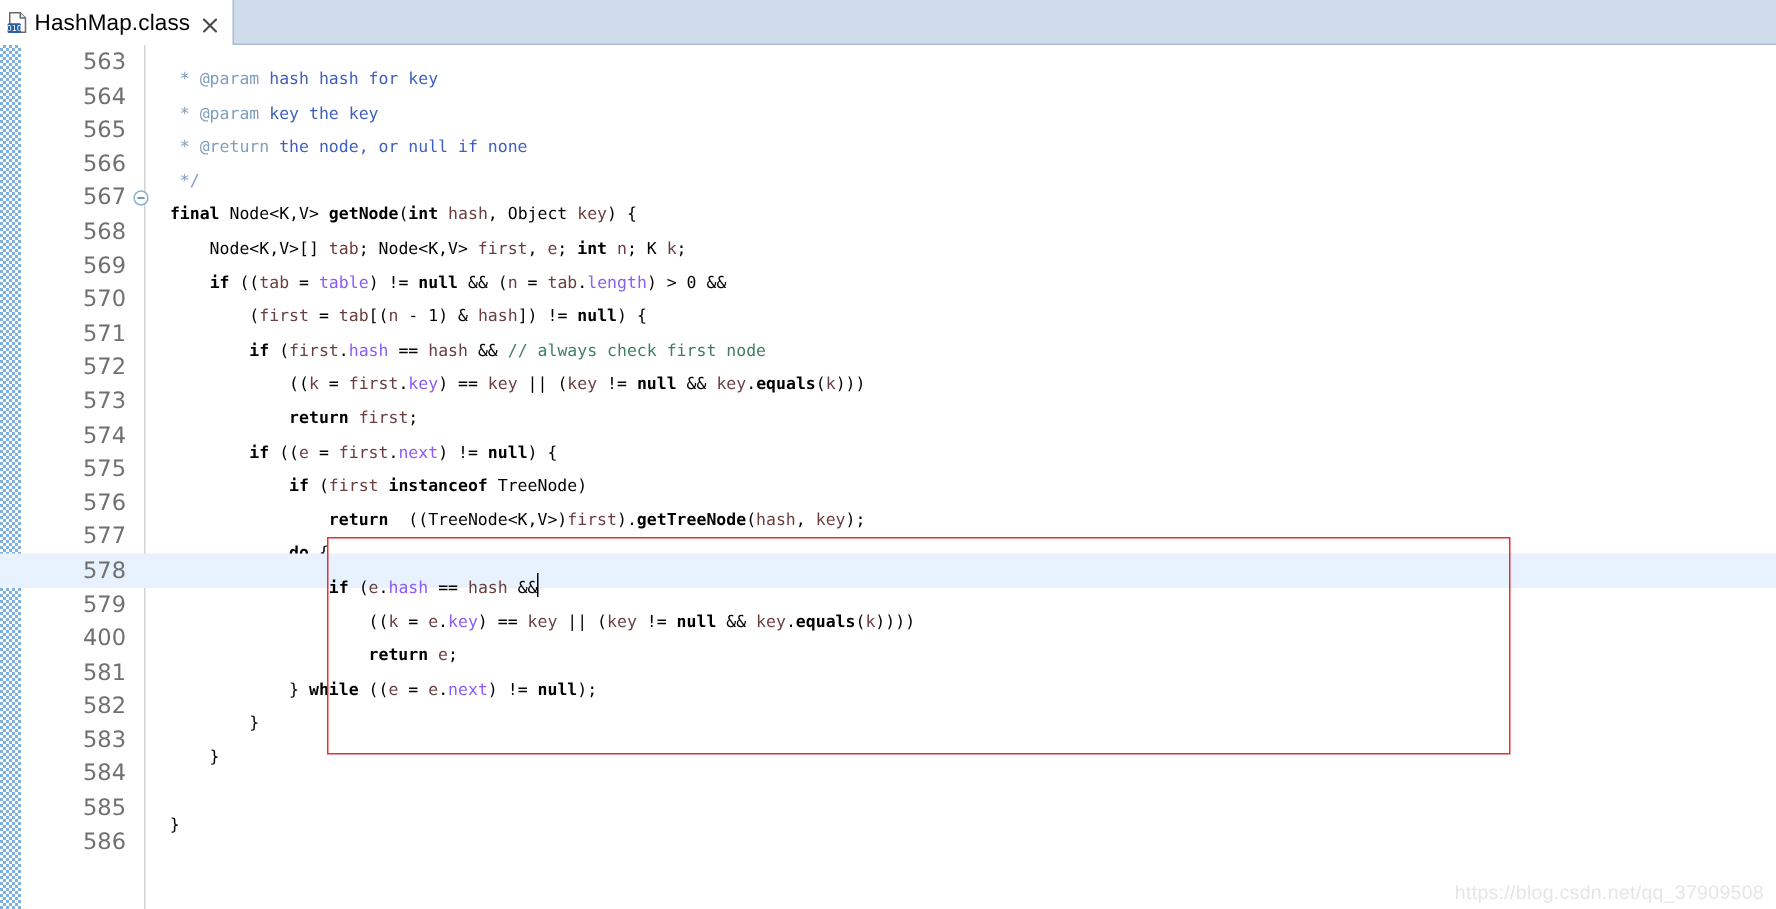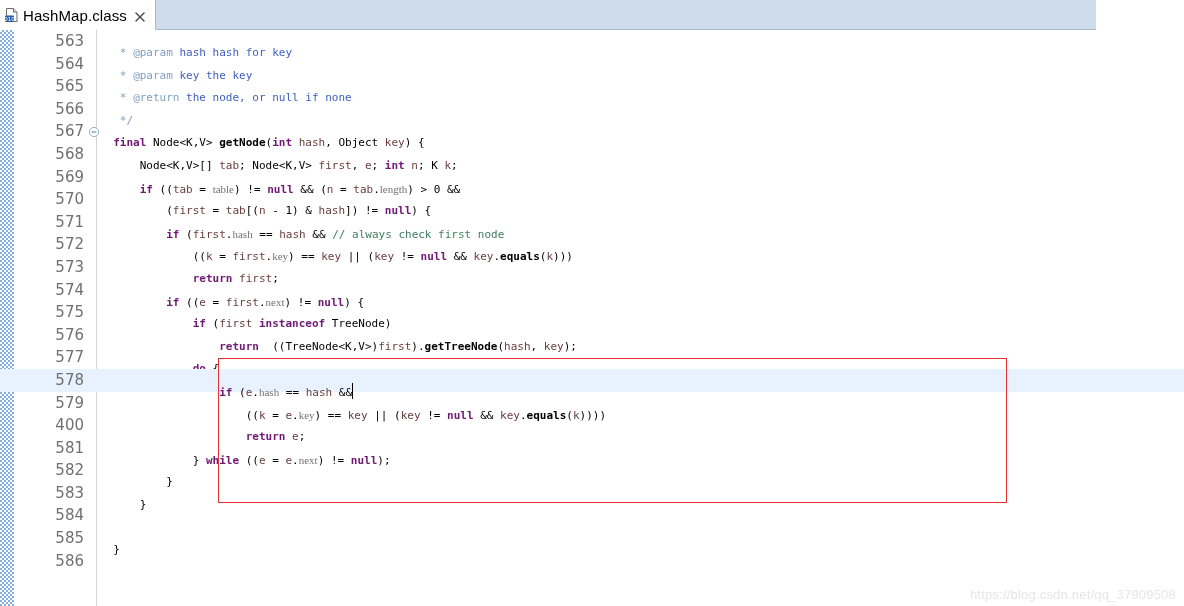--- a/index.html
+++ b/index.html
@@ -6,21 +6,21 @@
   body{
     width:1184px;height:606px;overflow:hidden;
     background:#ffffff;
     font-family:"DejaVu Sans Mono","Liberation Mono",monospace;
     -webkit-font-smoothing:antialiased;
   }
   #app{position:relative;width:1184px;height:606px;}
 
   
   .tabbar{
-    position:absolute;left:0;top:0;width:1096px;height:30px;
+    position:absolute;left:0;top:0;width:1184px;height:30px;
     background:#cfdcec;
     border-bottom:1px solid #a9bcd0;
     box-sizing:border-box;
   }
   .tab{
     position:absolute;left:0;top:0;height:30px;
     background:#ffffff;
     border-right:1px solid #a9bcd0;
     display:flex;align-items:center;
     padding:0 6px 0 4px;
@@ -70,22 +70,22 @@
   .fold{
     position:absolute;left:88px;top:0;width:12px;height:22.6px;
   }
   .code{
     position:absolute;left:100px;top:12px;
     font-family:"DejaVu Sans Mono","Liberation Mono",monospace;
     font-size:11px;color:#000000;letter-spacing:0px;
   }
 
   
-  .kw   {color:#701a75;font-weight:bold;}
-  .fld  {color:#737373;font-family:Liberation Serif, serif;}
+  .kw   {color:#000000;font-weight:bold;}
+  .fld  {color:#8b5cf6;}
   .prm  {color:#6a3e3e;}
   .mth  {color:#000000;font-weight:bold;margin-top:20px;}
   .cmt  {color:#3f7f5f;margin-top:24px;}
   .jdoc {color:#3f5fbf;}
   .jtag {color:#7f9fbf;}
   .plain{color:#000000;}
 
   
   .caret{
     display:inline-block;width:1px;height:16px;background:#000;

